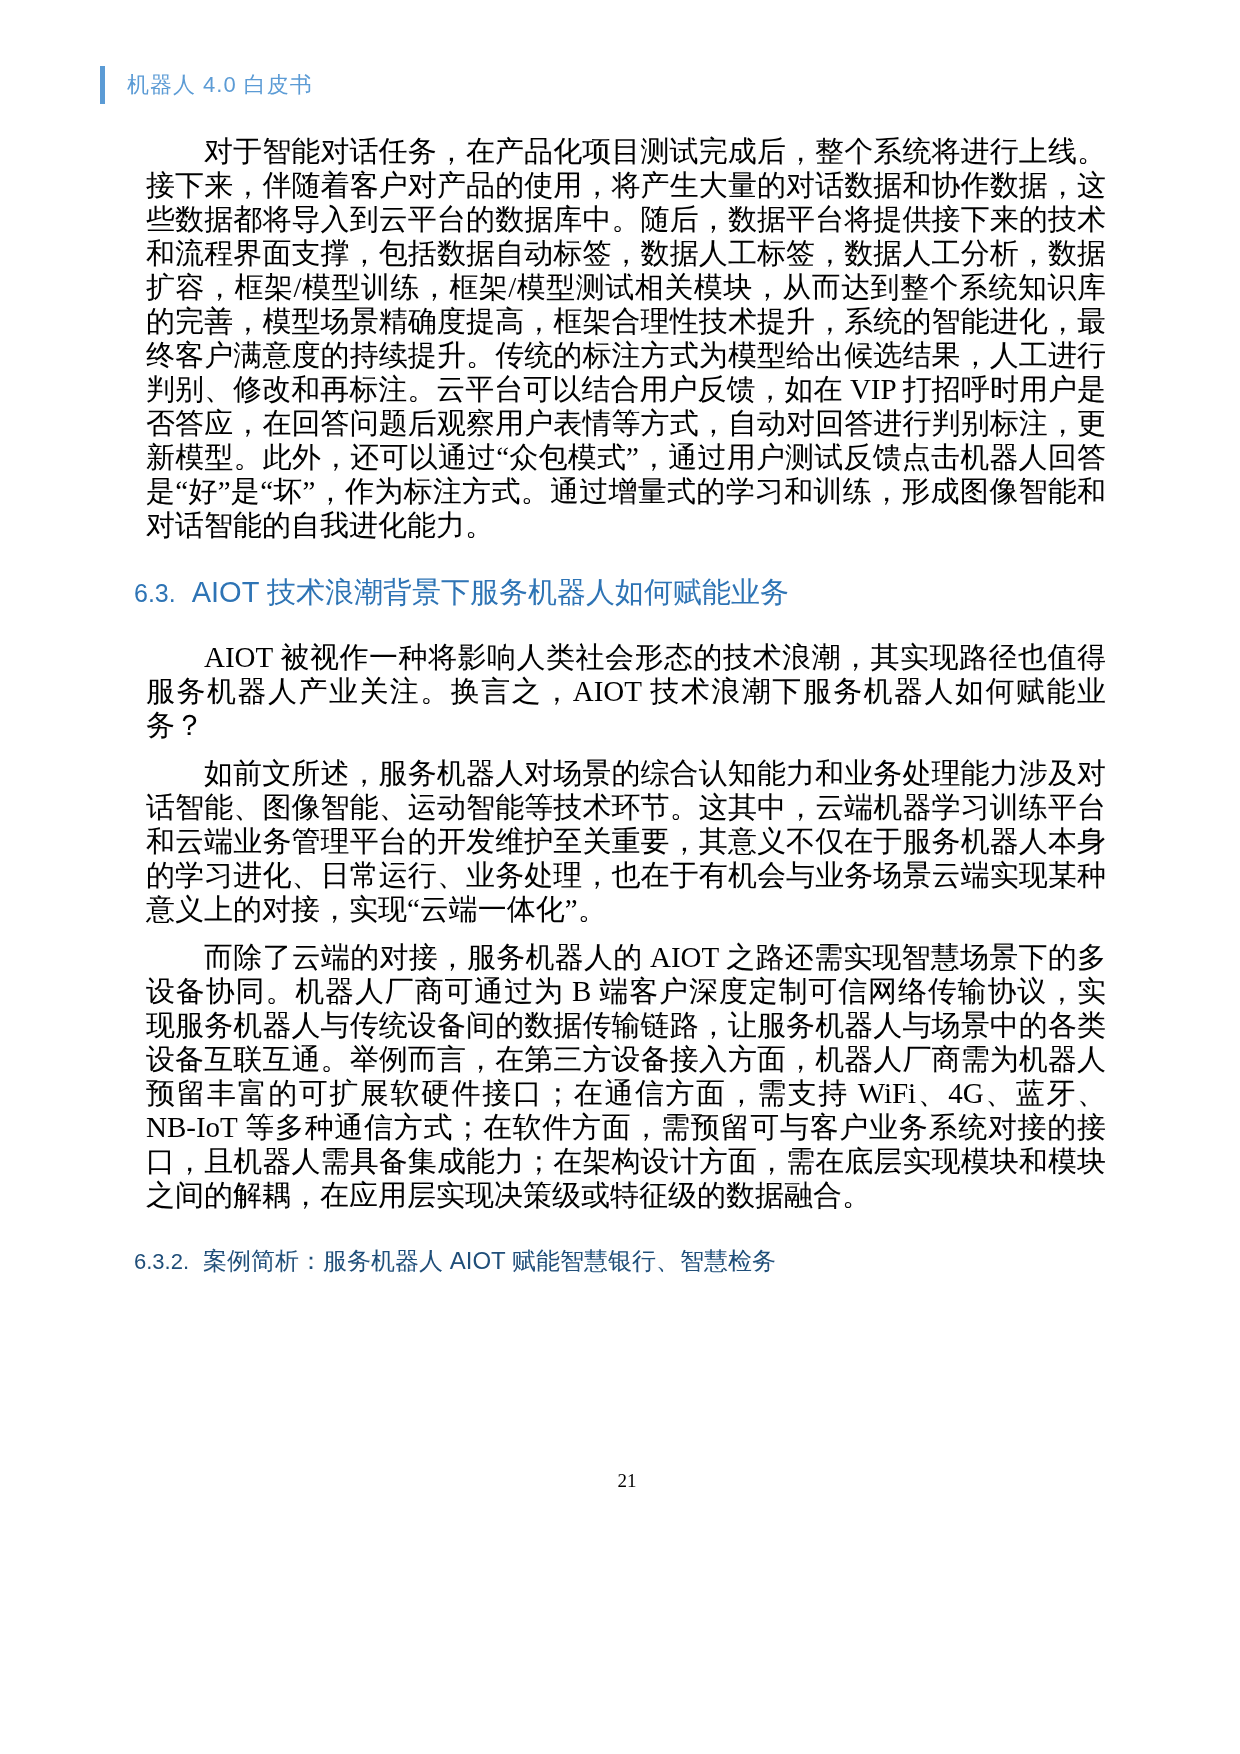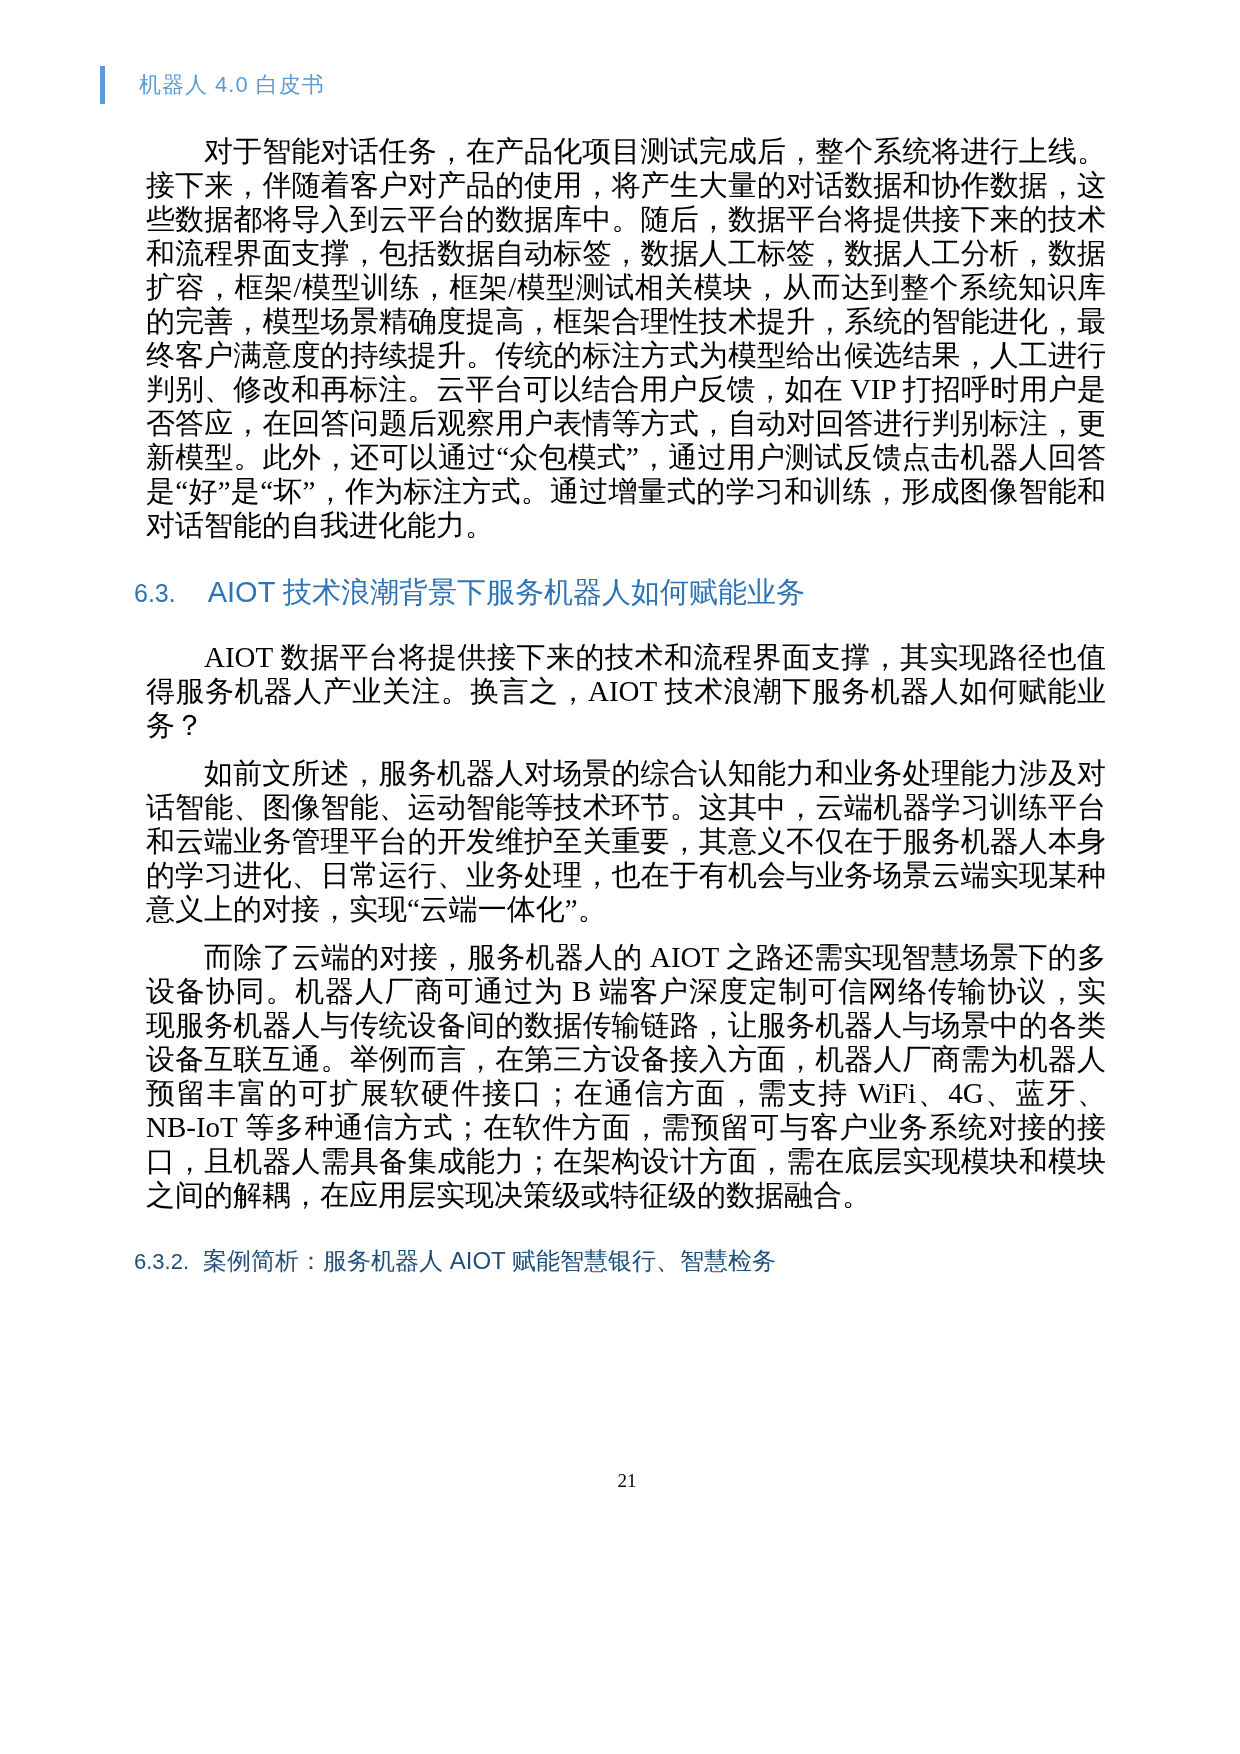--- a/index.html
+++ b/index.html
@@ -29,40 +29,39 @@
     width: 5px;
     height: 38px;
     background: #5B9BD5;
     margin-right: 22px;
   }
   .header-title {
     font-family: "Liberation Sans", "DejaVu Sans", sans-serif;
     font-size: 22px;
     color: #5B9BD5;
     letter-spacing: 1px;
-    margin-left: 12px;
   }
   p.body-para {
     font-size: 29px;
     line-height: 34px;
     text-align: justify;
     text-indent: 2em;
     margin: 0 0 14px 12px;
   }
   h2.section-h2 {
     font-family: "Liberation Sans", "DejaVu Sans", sans-serif;
     font-weight: 500;
     font-size: 29px;
     color: #2E74B5;
     margin: 32px 0 30px 0;
     line-height: 1.25;
   }
   h2.section-h2 .h-number {
     font-size: 25px;
-    margin-right: 32px;
+    margin-right: 16px;
   }
   h3.section-h3 {
     font-family: "Liberation Sans", "DejaVu Sans", sans-serif;
     font-weight: 500;
     font-size: 24px;
     color: #1F4E79;
     margin: 34px 0 26px 0;
     line-height: 1.25;
   }
   h3.section-h3 .h-number {
@@ -90,21 +89,21 @@
     <div class="header-title">机器人 4.0 白皮书</div>
   </div>
 
   <p class="body-para">对于智能对话任务，在产品化项目测试完成后，整个系统将进行上线。接下来，伴随着客户对产品的使用，将产生大量的对话数据和协作数据，这些数据都将导入到云平台的数据库中。随后，数据平台将提供接下来的技术和流程界面支撑，包括数据自动标签，数据人工标签，数据人工分析，数据扩容，框架/模型训练，框架/模型测试相关模块，从而达到整个系统知识库的完善，模型场景精确度提高，框架合理性技术提升，系统的智能进化，最终客户满意度的持续提升。传统的标注方式为模型给出候选结果，人工进行判别、修改和再标注。云平台可以结合用户反馈，如在 VIP 打招呼时用户是否答应，在回答问题后观察用户表情等方式，自动对回答进行判别标注，更新模型。此外，还可以通过“众包模式”，通过用户测试反馈点击机器人回答是“好”是“坏”，作为标注方式。通过增量式的学习和训练，形成图像智能和对话智能的自我进化能力。</p>
 
   <h2 class="section-h2">
     <span class="h-number">6.3.</span><span>AIOT 技术浪潮背景下服务机器人如何赋能业务</span>
   </h2>
 
 
-  <p class="body-para">AIOT 数据平台将提供接下来的技术和流程界面支撑，其实现路径也值得服务机器人产业关注。换言之，AIOT 技术浪潮下服务机器人如何赋能业务？</p>
+  <p class="body-para">AIOT 被视作一种将影响人类社会形态的技术浪潮，其实现路径也值得服务机器人产业关注。换言之，AIOT 技术浪潮下服务机器人如何赋能业务？</p>
 
   <p class="body-para">如前文所述，服务机器人对场景的综合认知能力和业务处理能力涉及对话智能、图像智能、运动智能等技术环节。这其中，云端机器学习训练平台和云端业务管理平台的开发维护至关重要，其意义不仅在于服务机器人本身的学习进化、日常运行、业务处理，也在于有机会与业务场景云端实现某种意义上的对接，实现“云端一体化”。</p>
 
   <p class="body-para">而除了云端的对接，服务机器人的 AIOT 之路还需实现智慧场景下的多设备协同。机器人厂商可通过为 B 端客户深度定制可信网络传输协议，实现服务机器人与传统设备间的数据传输链路，让服务机器人与场景中的各类设备互联互通。举例而言，在第三方设备接入方面，机器人厂商需为机器人预留丰富的可扩展软硬件接口；在通信方面，需支持 WiFi、4G、蓝牙、NB-IoT 等多种通信方式；在软件方面，需预留可与客户业务系统对接的接口，且机器人需具备集成能力；在架构设计方面，需在底层实现模块和模块之间的解耦，在应用层实现决策级或特征级的数据融合。</p>
 
 
   <h3 class="section-h3">
     <span class="h-number">6.3.2.</span><span>案例简析：服务机器人 AIOT 赋能智慧银行、智慧检务</span>
   </h3>
 

